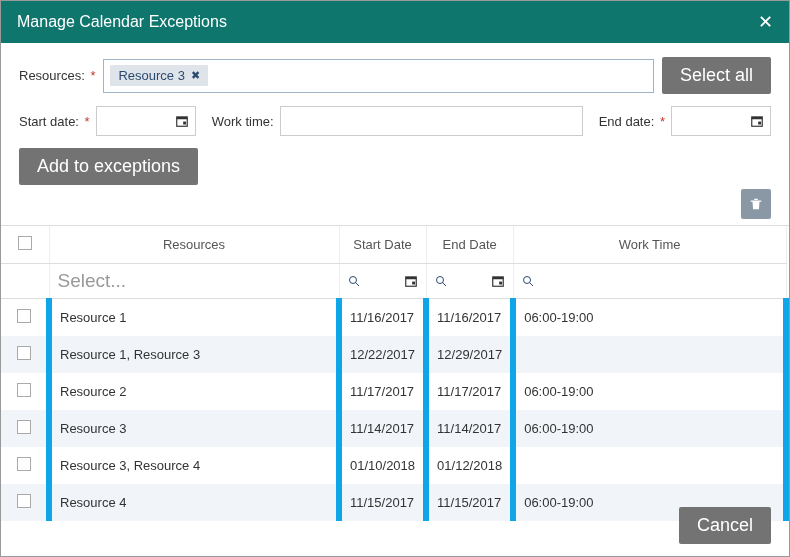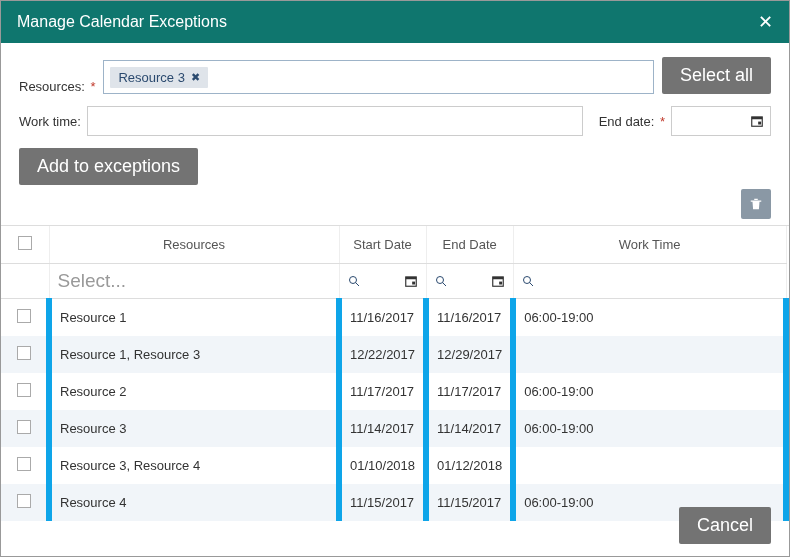--- a/index.html
+++ b/index.html
@@ -2,21 +2,21 @@
 <html><head>
 <meta charset="utf-8">
 <style>
 * { box-sizing: border-box; margin: 0; padding: 0; }
 body { font-family: "Segoe UI", Arial, sans-serif; font-size: 13px; background: #fff; color: #333; }
 .dialog { width: 790px; height: 557px; border: 1px solid #999; position: relative; background: #fff; }
 .titlebar { background: #0f766e; color: #fff; height: 42px; display: flex; align-items: center; padding: 0 16px; justify-content: space-between; }
 .titlebar .title { font-size: 16px; }
 .close-x { font-size: 18px; cursor: pointer; }
 .body { padding: 14px 18px 0 18px; }
-.row { display: flex; align-items: flex-end; margin-bottom: 12px; gap: 8px; }
+.row { display: flex; align-items: center; margin-bottom: 12px; gap: 8px; }
 .label { color: #333; font-size: 13px; white-space: nowrap; }
 .req { color: #c0392b; margin-left: 2px; }
 .tags-input { flex: 1; border: 1px solid #9db3c8; height: 34px; display: flex; align-items: center; padding: 0 6px; background: #fff; }
 .tag { background: #dfe4ea; color: #2b4a6f; padding: 3px 8px; font-size: 13px; display: inline-flex; align-items: center; gap: 6px; border-radius: 1px; }
 .tag .x { color: #2b4a6f; font-size: 11px; cursor: pointer; }
 .btn { background: #737373; color: #fff; border: none; padding: 8px 18px; font-size: 18px; cursor: pointer; border-radius: 2px; }
 .date-field { width: 100px; height: 30px; border: 1px solid #ccc; display: flex; align-items: center; justify-content: flex-end; padding: 0 6px; position: relative; }
 .cal-icon { width: 14px; height: 14px; }
 .cal-icon svg { display: block; }
 .text-field { height: 30px; border: 1px solid #ccc; flex: 1; }
@@ -57,20 +57,32 @@
       <div class="tags-input">
         <span class="tag">
           <span>Resource 3</span>
           <span class="x">✖</span>
         </span>
       </div>
       <button class="btn">Select all</button>
     </div>
 
     <div class="row2">
+      <div class="group">
+        <span class="label"><span>Start date:</span> <span class="req">*</span></span>
+        <div class="date-field">
+          <span class="cal-icon">
+            <svg width="14" height="14" viewBox="0 0 24 24">
+                <rect x="3" y="5" width="18" height="16" fill="none" stroke="#333" stroke-width="2"></rect>
+                <rect x="3" y="5" width="18" height="4" fill="#333"></rect>
+                <rect x="14" y="13" width="5" height="5" fill="#333"></rect>
+              </svg>
+          </span>
+        </div>
+      </div>
       <div class="group" style="flex:1">
         <span class="label">Work time:</span>
         <div class="text-field"></div>
       </div>
       <div class="group">
         <span class="label"><span>End date:</span> <span class="req">*</span></span>
         <div class="date-field">
           <span class="cal-icon">
             <svg width="14" height="14" viewBox="0 0 24 24">
                 <rect x="3" y="5" width="18" height="16" fill="none" stroke="#333" stroke-width="2"></rect>

